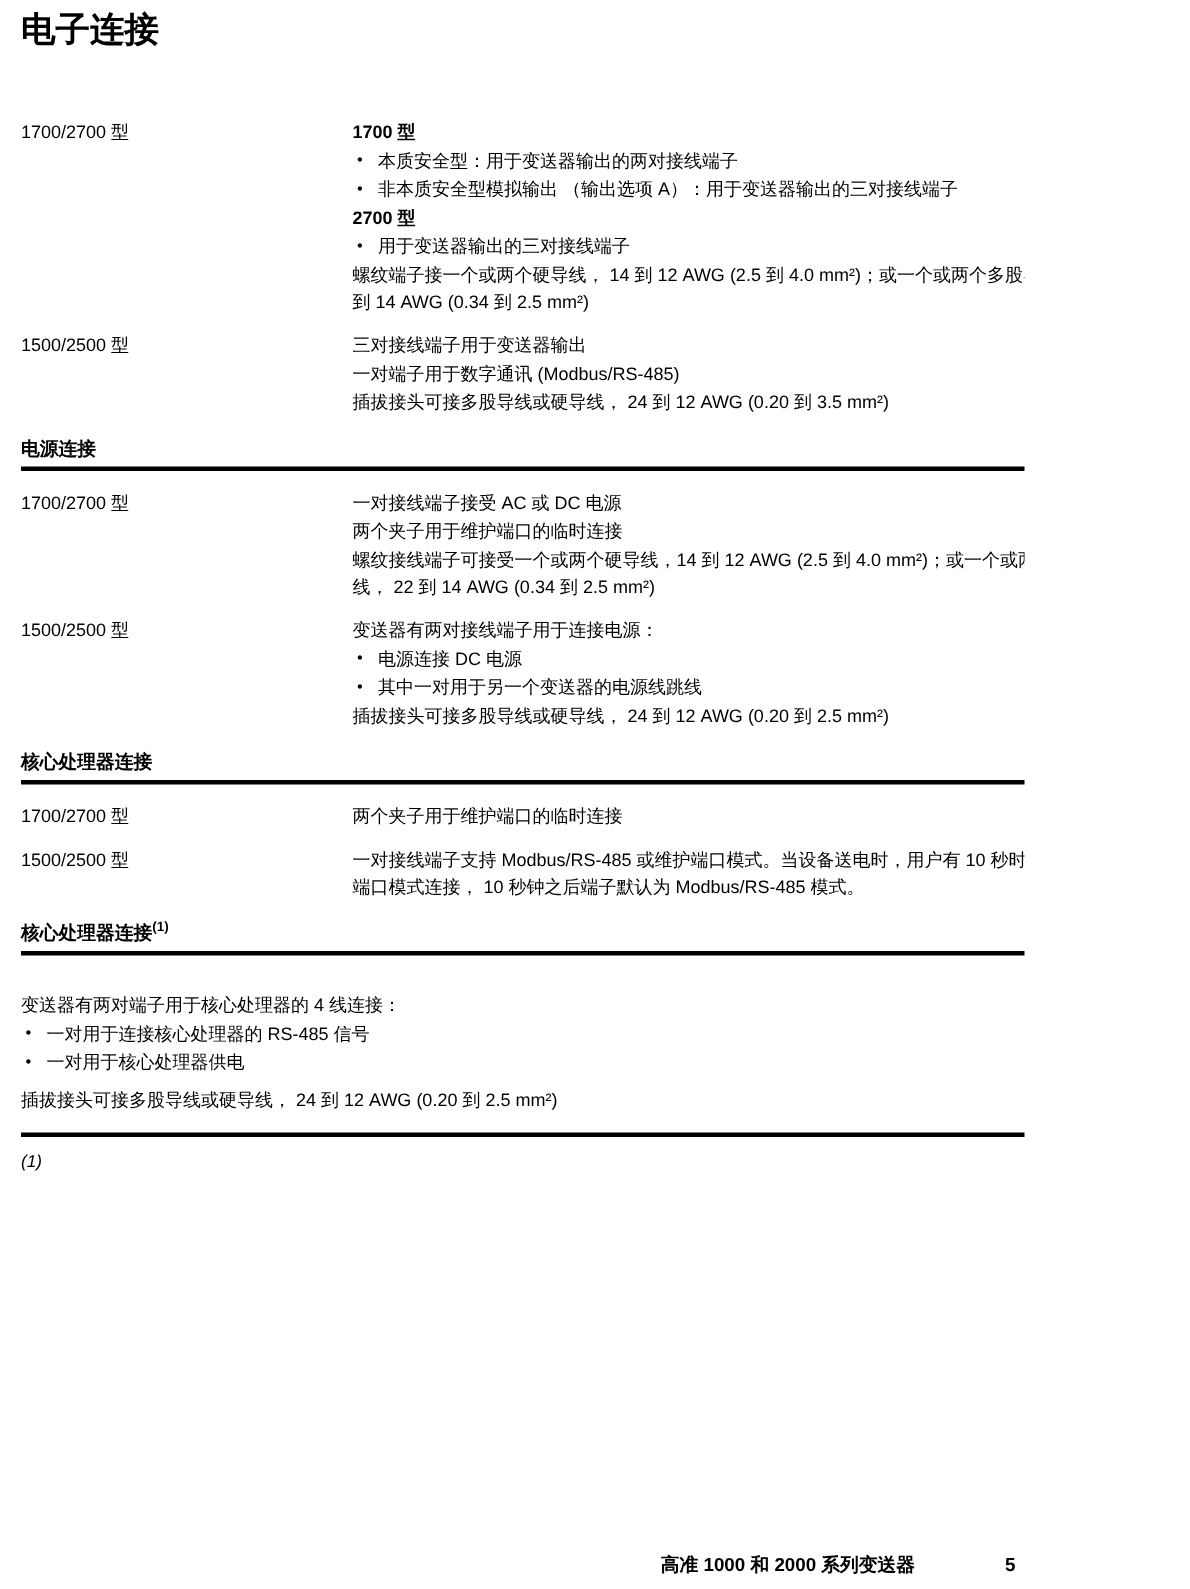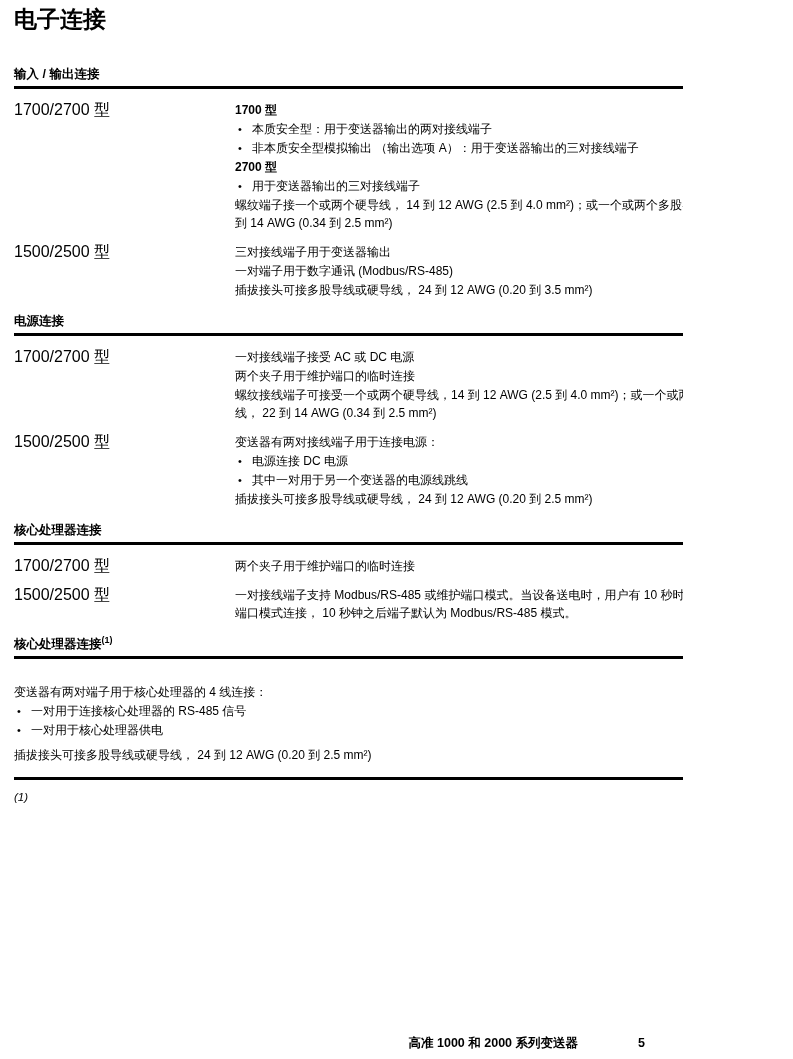--- a/index.html
+++ b/index.html
@@ -38,21 +38,21 @@
   .section-heading .sup {
     font-size: 9px;
     vertical-align: super;
     line-height: 0;
   }
   .rows { padding-top: 12px; }
   .row { display: flex; }
   .row + .row { margin-top: 10px; }
   .row-label {
     flex: 0 0 221px;
-    font-size: 16px;
+    font-size: 12px;
     line-height: 18px;
   }
   .row-content {
     flex: 1 1 auto;
     font-size: 12px;
     line-height: 18px;
   }
   .full-content {
     padding-top: 24px;
     font-size: 12px;
@@ -79,38 +79,37 @@
     margin-top: 9px;
     font-size: 11.5px;
     font-style: italic;
     line-height: 16px;
     white-space: nowrap;
   }
   .footnote-marker { flex: 0 0 33px; }
   .page-footer {
     position: absolute;
     bottom: 7px;
-    right: 38px;
+    right: 6px;
     display: flex;
     align-items: baseline;
     gap: 60px;
     font-size: 12.5px;
     font-weight: bold;
   }
 </style>
 </head>
 <body>
 
 <div class="page">
   <div class="content">
 
     <h1 class="page-title">电子连接</h1>
 
     <div class="section first">
-      <h2 class="section-heading">输入 / 输出连接</h2>
       <div class="rows">
         <div class="row">
           <div class="row-label">1700/2700 型</div>
           <div class="row-content">
             <p class="subhead">1700 型</p>
             <div class="bullet">
                 <span>本质安全型：用于变送器输出的两对接线端子</span>
               </div>
             <div class="bullet">
                 <span>非本质安全型模拟输出 （输出选项 A）：用于变送器输出的三对接线端子</span>

